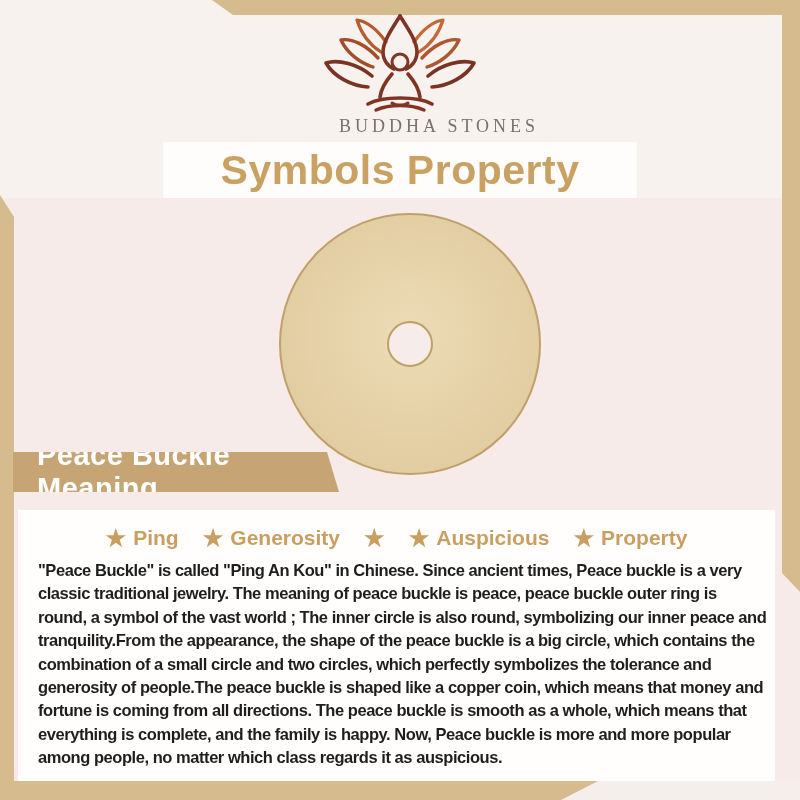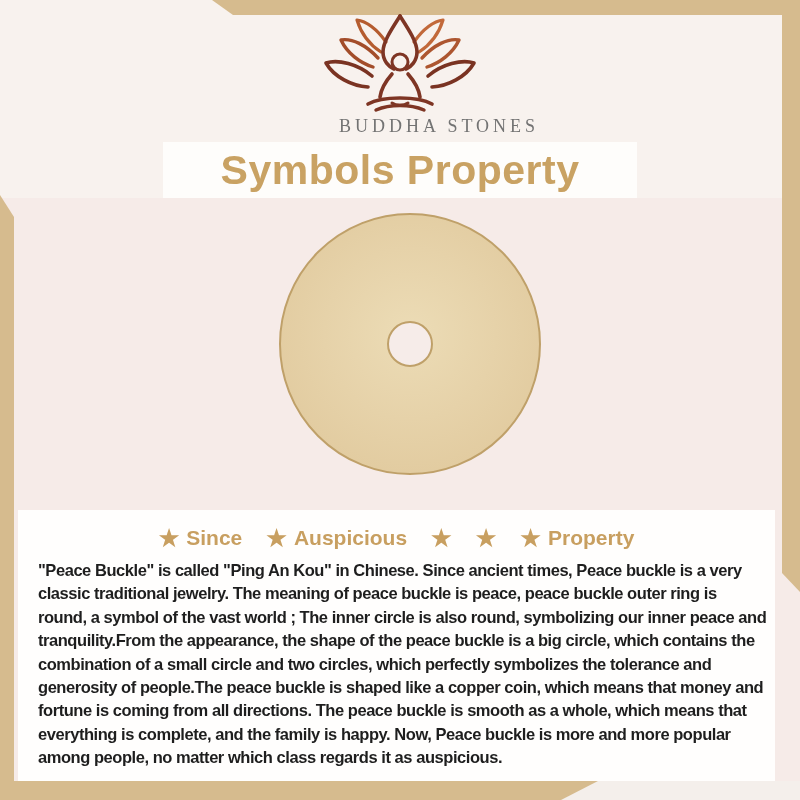--- a/index.html
+++ b/index.html
@@ -96,36 +96,40 @@
   <div class="brand">BUDDHA STONES</div>
 
   <div class="title-box">
     <h1>Symbols Property</h1>
   </div>
 
   <div class="disc">
     <div class="disc-hole"></div>
   </div>
 
+  <div class="ribbon">
+    <span>Peace Buckle Meaning</span>
+  </div>
 
   <div class="content-card">
     <div class="features">
       <span class="feature">
         <span class="star">★</span>
-        <span>Since</span>
+        <span>Ping</span>
       </span>
       <span class="feature">
         <span class="star">★</span>
-        <span>Auspicious</span>
+        <span>Generosity</span>
       </span>
       <span class="feature">
         <span class="star">★</span>
       </span>
       <span class="feature">
         <span class="star">★</span>
+        <span>Auspicious</span>
       </span>
       <span class="feature">
         <span class="star">★</span>
         <span>Property</span>
       </span>
     </div>
     <p class="body-text">"Peace Buckle" is called "Ping An Kou" in Chinese. Since ancient times, Peace buckle is a very classic traditional jewelry. The meaning of peace buckle is peace, peace buckle outer ring is round, a symbol of the vast world ; The inner circle is also round, symbolizing our inner peace and tranquility.From the appearance, the shape of the peace buckle is a big circle, which contains the combination of a small circle and two circles, which perfectly symbolizes the tolerance and generosity of people.The peace buckle is shaped like a copper coin, which means that money and fortune is coming from all directions. The peace buckle is smooth as a whole, which means that everything is complete, and the family is happy. Now, Peace buckle is more and more popular among people, no matter which class regards it as auspicious.</p>
   </div>
 
 </div>

